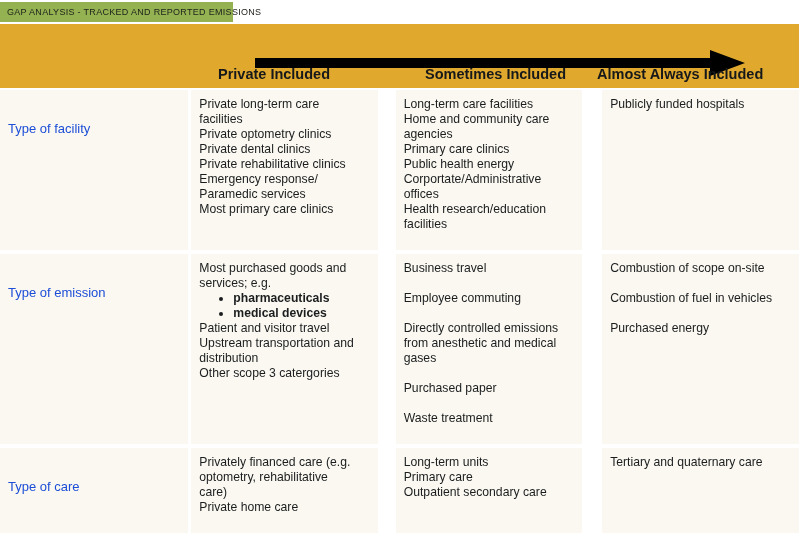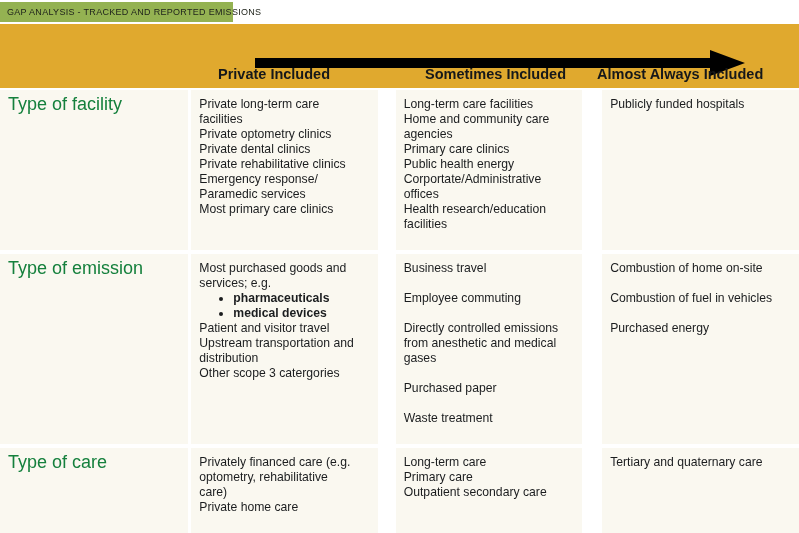--- a/index.html
+++ b/index.html
@@ -111,23 +111,24 @@
     padding: 0 0 0 34px;
     list-style: disc;
   }
   .cell ul li {
     font-size: 12.2px;
     line-height: 15px;
     color: #1b1d1f;
     font-weight: bold;
   }
   .cell .rowlabel {
-    font-size: 18px;
+    font-size: 13px;
     line-height: 15px;
-    color: #15803d;
+    color: #1d4ed8;
+    margin-top: 24px;
   }
 </style>
 </head>
 <body>
 
 <div class="page">
 
   <div class="title-bar">
     <span class="title-text">GAP ANALYSIS - TRACKED AND REPORTED EMISSIONS</span>
   </div>
@@ -200,41 +201,41 @@
       <p class="line spaced">Business travel</p>
       <p class="line spaced">Employee commuting</p>
       <p class="line">Directly controlled emissions</p>
       <p class="line">from anesthetic and medical</p>
       <p class="line spaced">gases</p>
       <p class="line spaced">Purchased paper</p>
       <p class="line">Waste treatment</p>
     </div>
 
     <div class="cell c3">
-      <p class="line spaced">Combustion of home on-site</p>
+      <p class="line spaced">Combustion of scope on-site</p>
       <p class="line spaced">Combustion of fuel in vehicles</p>
       <p class="line">Purchased energy</p>
     </div>
   </div>
 
   <div class="row row-3">
 
     <div class="cell c0">
       <div class="rowlabel">Type of care</div>
     </div>
 
     <div class="cell c1">
       <p class="line">Privately financed care (e.g.</p>
       <p class="line">optometry, rehabilitative</p>
       <p class="line">care)</p>
       <p class="line">Private home care</p>
     </div>
 
     <div class="cell c2">
-      <p class="line">Long-term care</p>
+      <p class="line">Long-term units</p>
       <p class="line">Primary care</p>
       <p class="line">Outpatient secondary care</p>
     </div>
 
     <div class="cell c3">
       <p class="line">Tertiary and quaternary care</p>
     </div>
   </div>
 
 </div>

